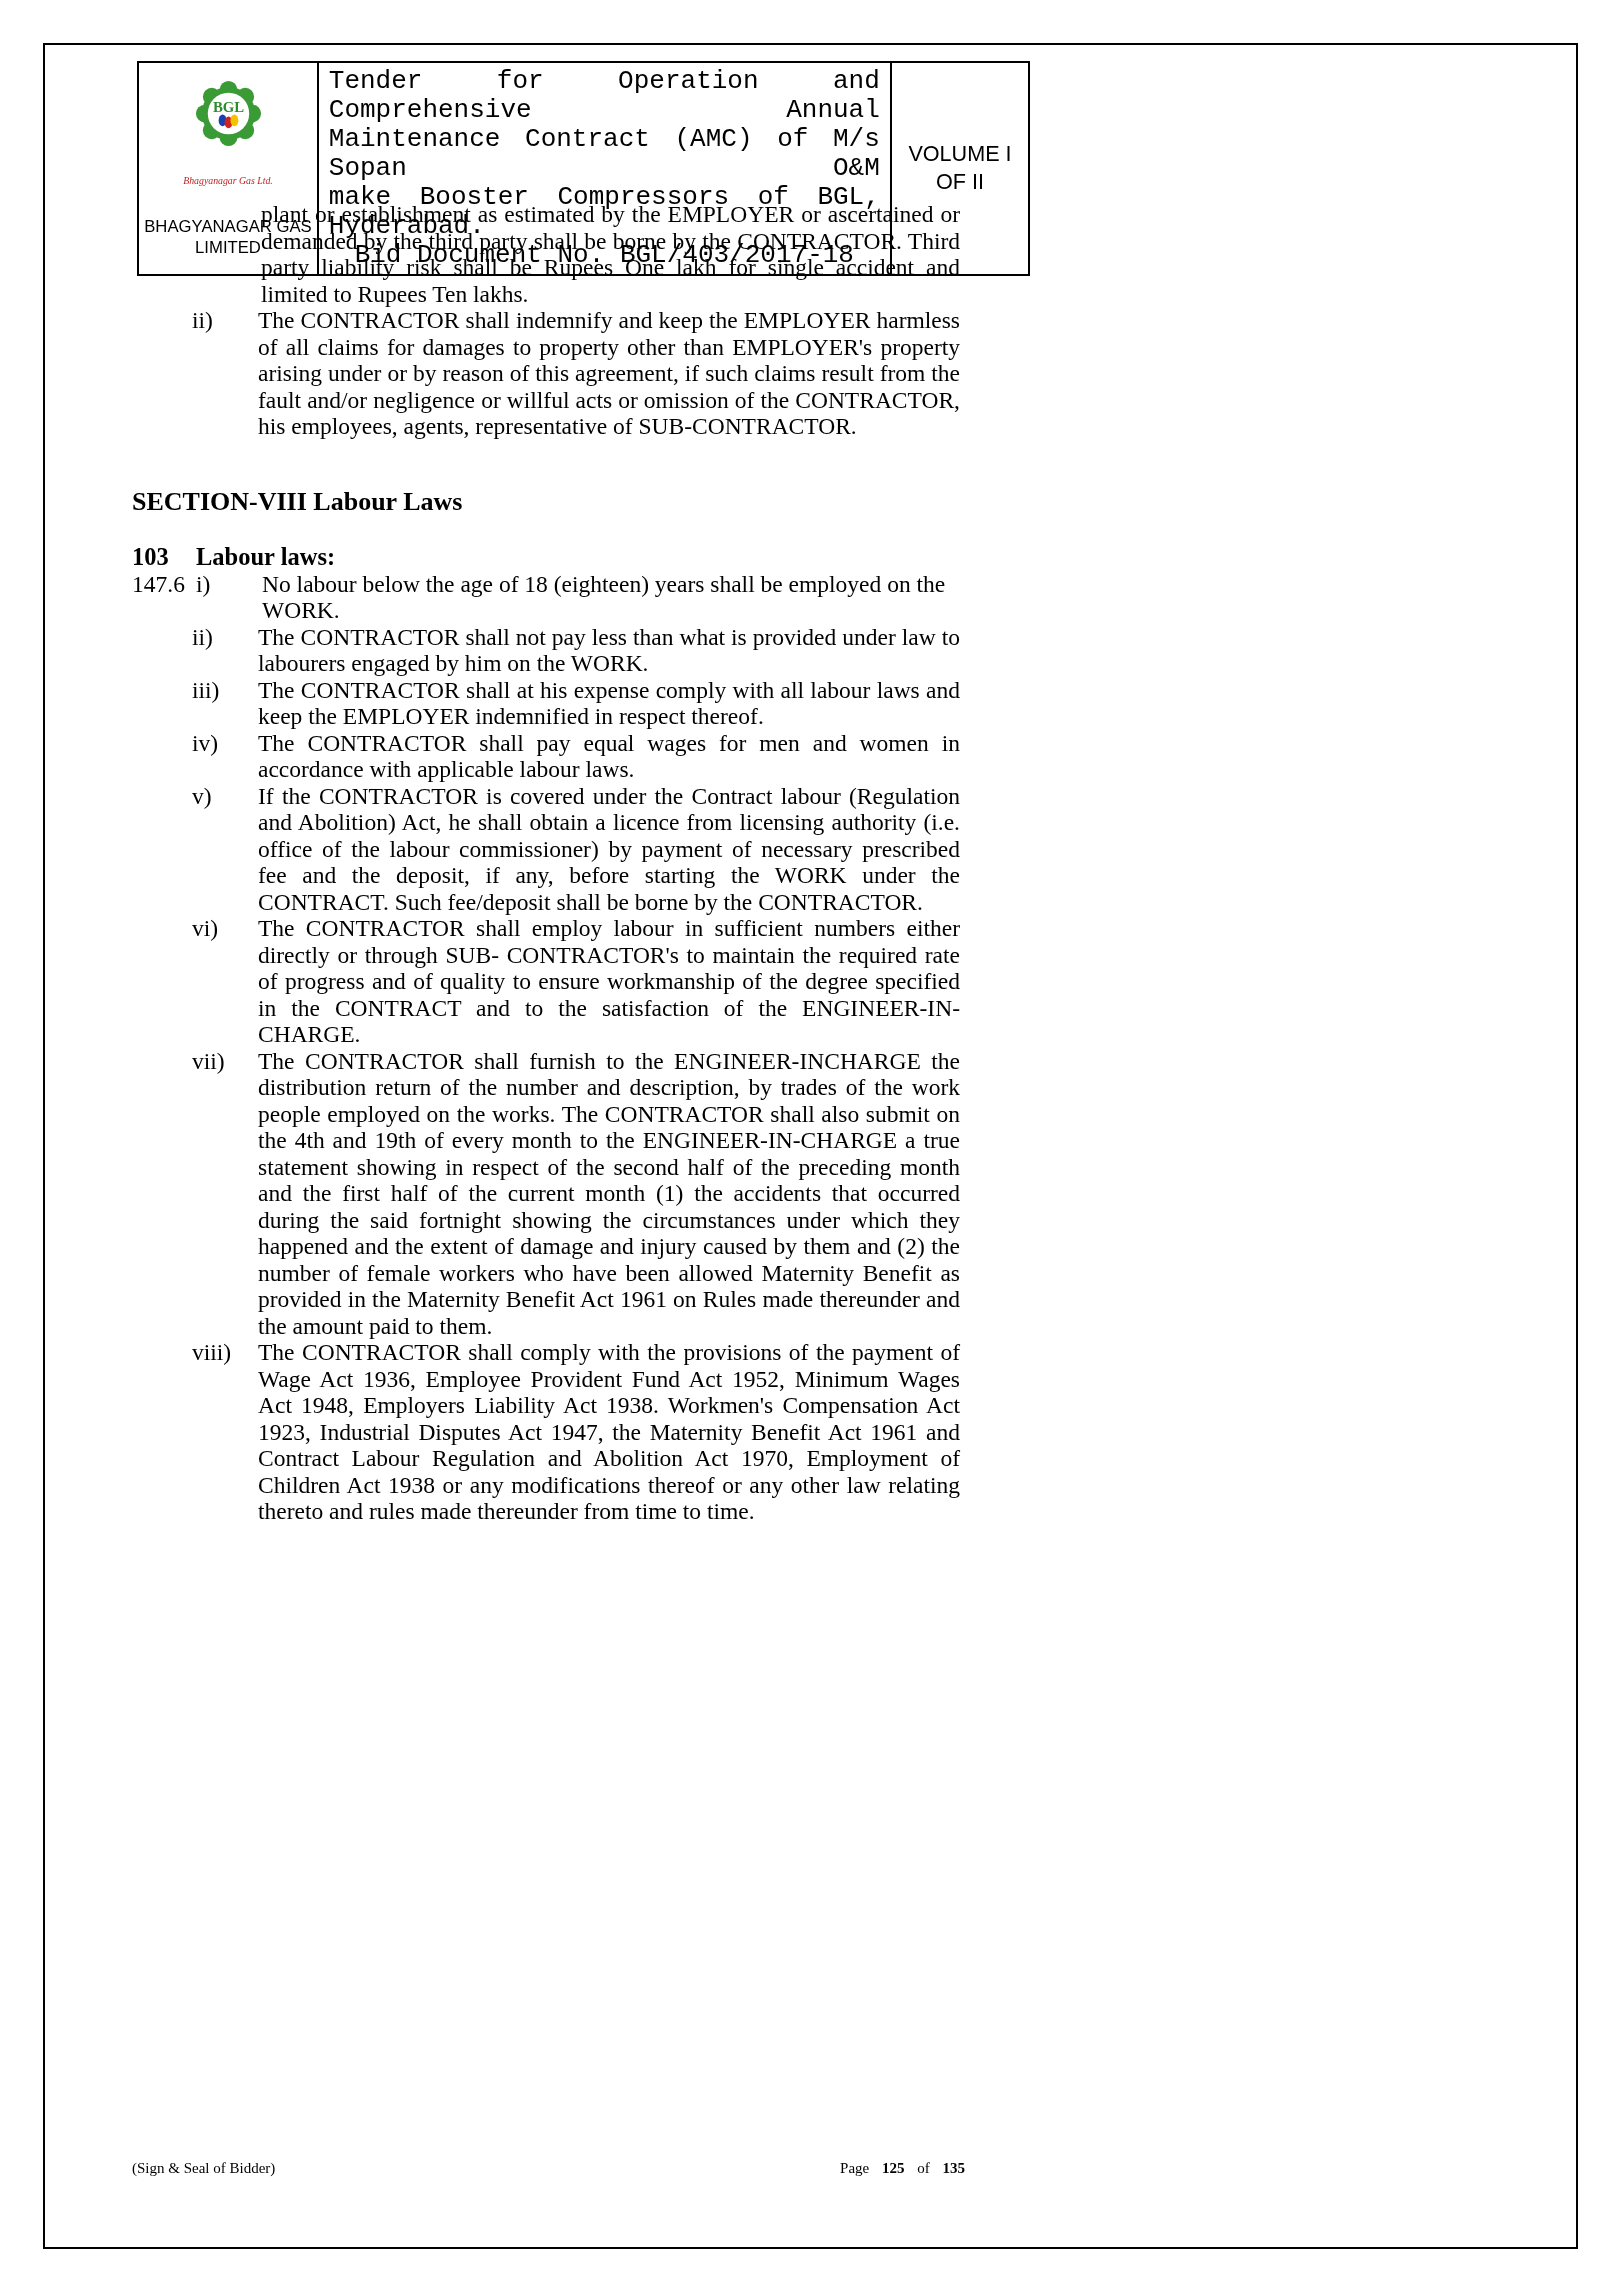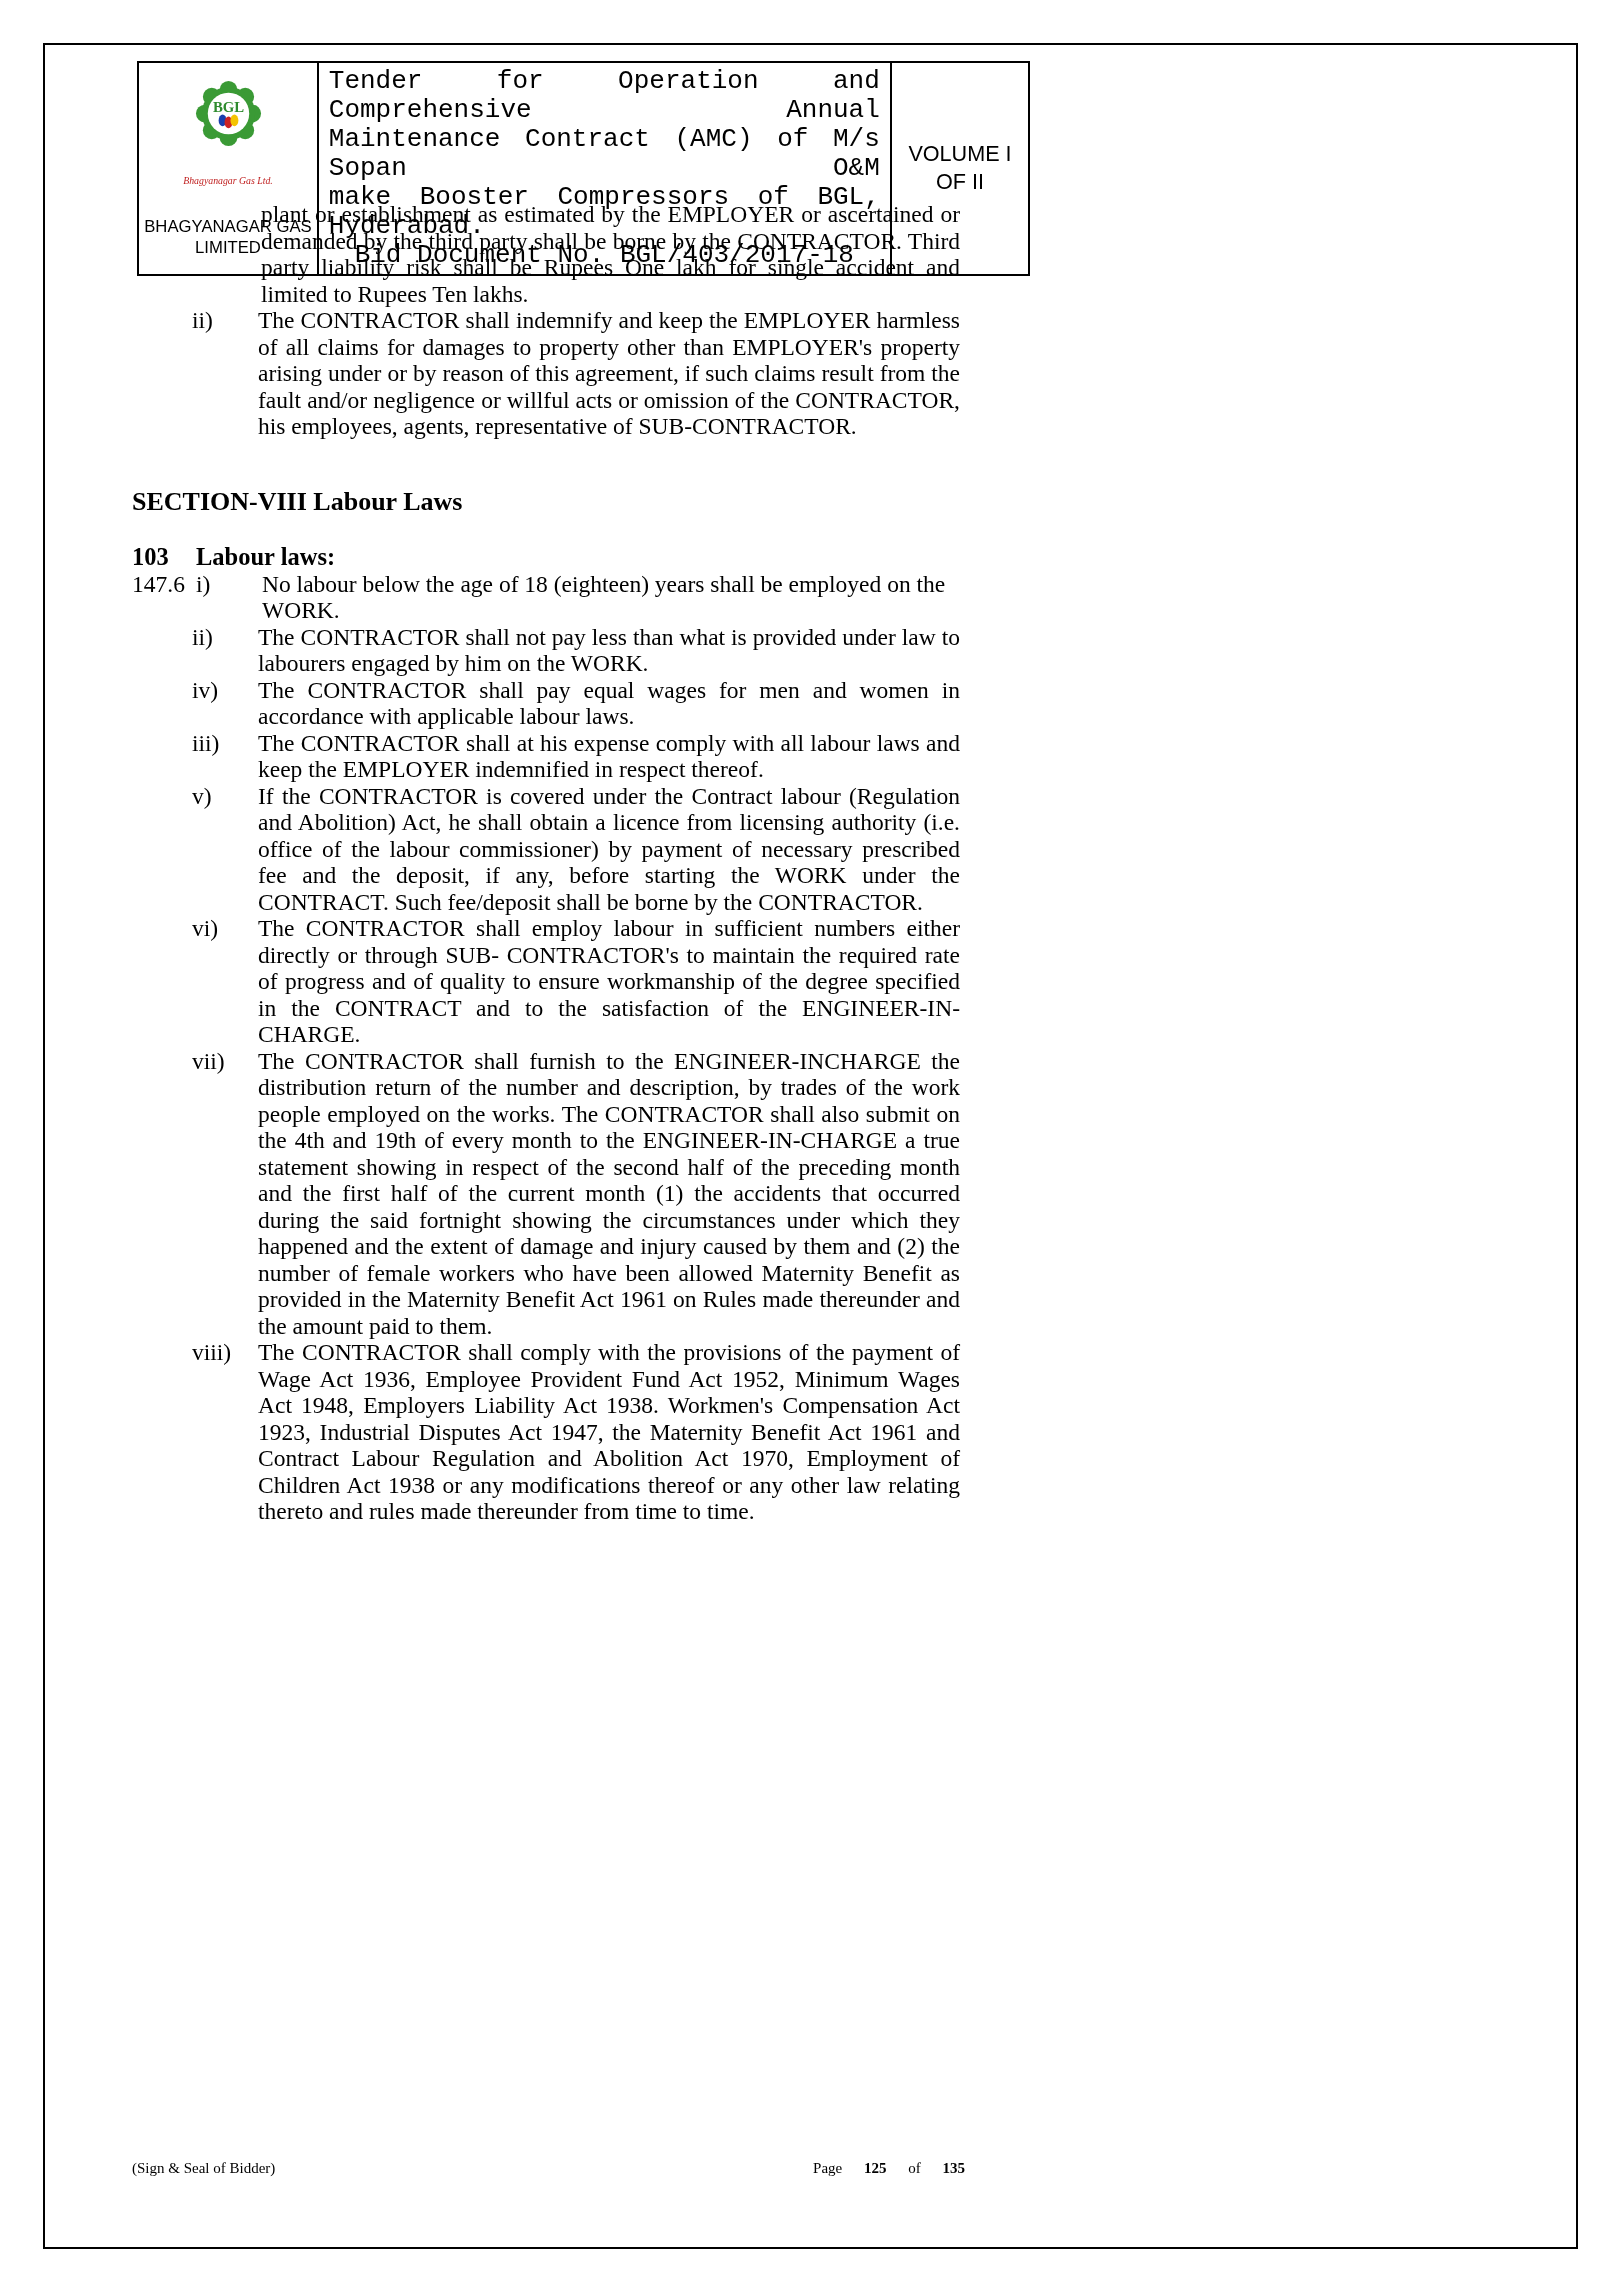--- a/index.html
+++ b/index.html
@@ -52,21 +52,21 @@
   .section-heading { font-weight:bold; font-size:26px; margin-top:49px; }
   .clause-row { display:flex; margin-top:29px; font-weight:bold; font-size:24.5px; }
   .clause-row .lead-col { width:64px; flex:0 0 64px; }
 
   
   .footer {
     position:absolute; left:132px; top:2160px; width:833px;
     display:flex; justify-content:space-between; font-size:15px;
   }
   .page-number span { display:inline-block; }
-  .page-number span + span { margin-left:18px; }
+  .page-number span + span { margin-left:9px; }
   .bold { font-weight:bold; }
 </style>
 </head>
 <body>
 
 <div class="page">
   <div class="page-border"></div>
 
   <table class="header-table">
     <tbody>
@@ -133,27 +133,27 @@
       <div class="marker">i)</div>
       <div class="item-text no-just">No labour below the age of 18 (eighteen) years shall be employed on the WORK.</div>
     </div>
 
     <div class="list-row indented">
       <div class="marker">ii)</div>
       <div class="item-text">The CONTRACTOR shall not pay less than what is provided under law to labourers engaged by him on the WORK.</div>
     </div>
 
     <div class="list-row indented">
-      <div class="marker">iv)</div>
-      <div class="item-text">The CONTRACTOR shall pay equal wages for men and women in accordance with applicable labour laws.</div>
+      <div class="marker">iii)</div>
+      <div class="item-text">The CONTRACTOR shall at his expense comply with all labour laws and keep the EMPLOYER indemnified in respect thereof.</div>
     </div>
 
     <div class="list-row indented">
-      <div class="marker">iii)</div>
-      <div class="item-text">The CONTRACTOR shall at his expense comply with all labour laws and keep the EMPLOYER indemnified in respect thereof.</div>
+      <div class="marker">iv)</div>
+      <div class="item-text">The CONTRACTOR shall pay equal wages for men and women in accordance with applicable labour laws.</div>
     </div>
 
     <div class="list-row indented">
       <div class="marker">v)</div>
       <div class="item-text">If the CONTRACTOR is covered under the Contract labour (Regulation and Abolition) Act, he shall obtain a licence from licensing authority (i.e. office of the labour commissioner) by payment of necessary prescribed fee and the deposit, if any, before starting the WORK under the CONTRACT. Such fee/deposit shall be borne by the CONTRACTOR.</div>
     </div>
 
     <div class="list-row indented">
       <div class="marker">vi)</div>
       <div class="item-text">The CONTRACTOR shall employ labour in sufficient numbers either directly or through SUB- CONTRACTOR's to maintain the required rate of progress and of quality to ensure workmanship of the degree specified in the CONTRACT and to the satisfaction of the ENGINEER-IN-CHARGE.</div>

